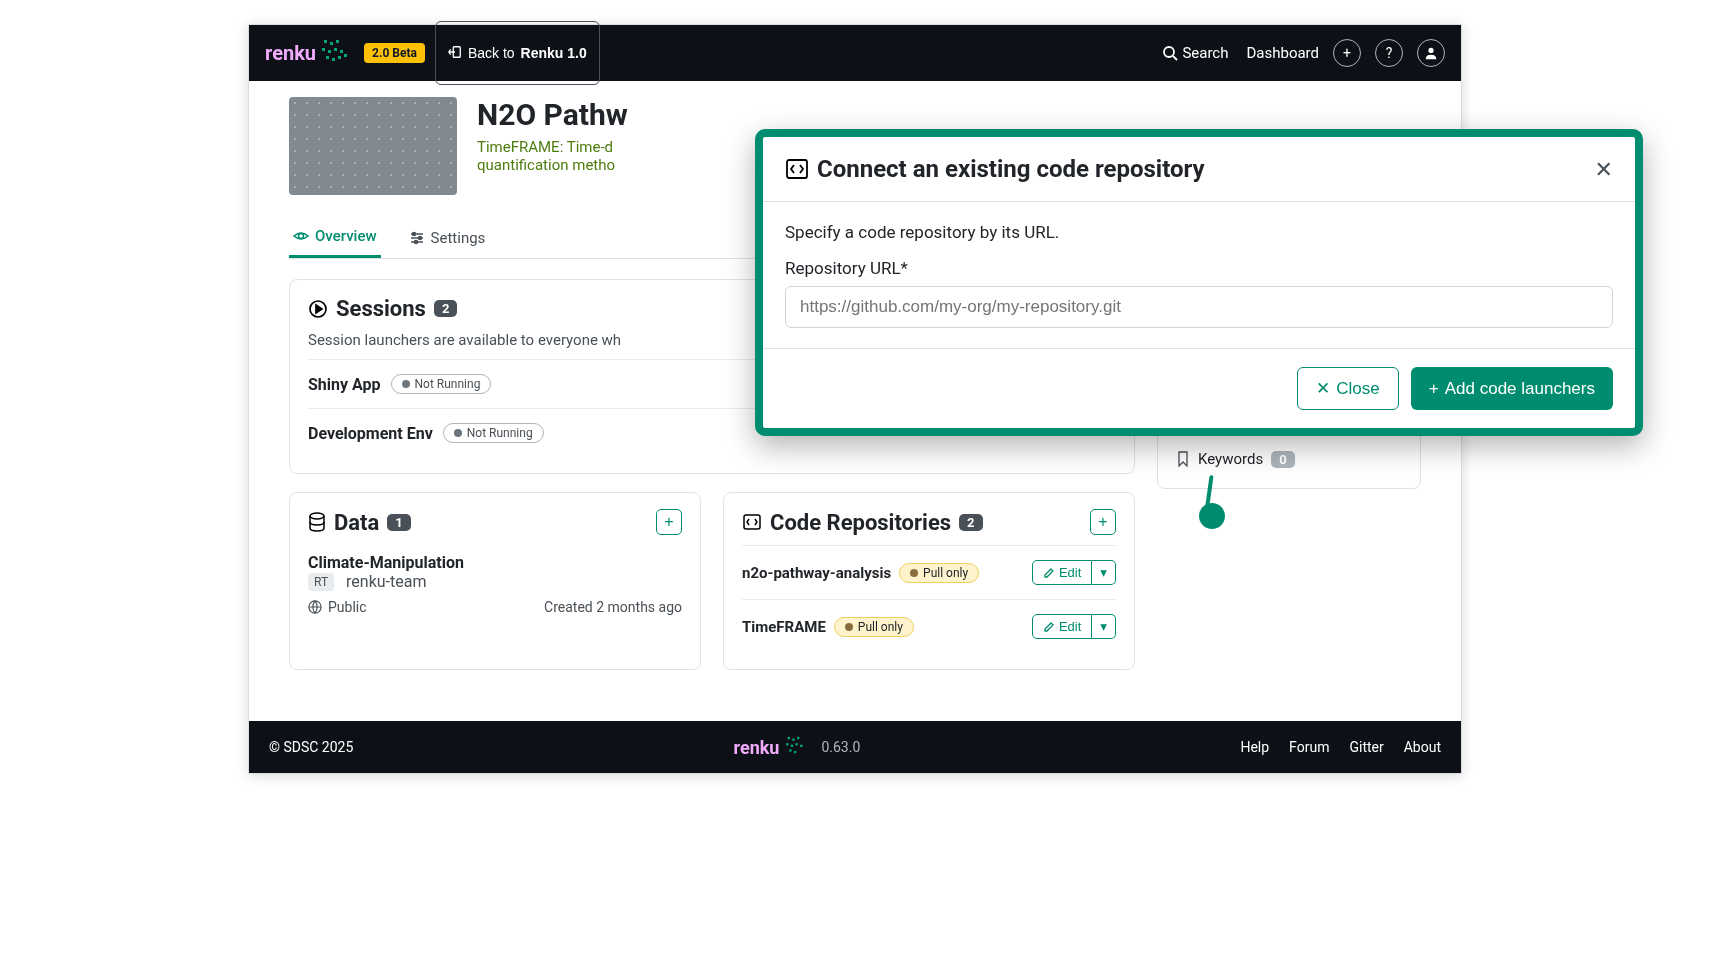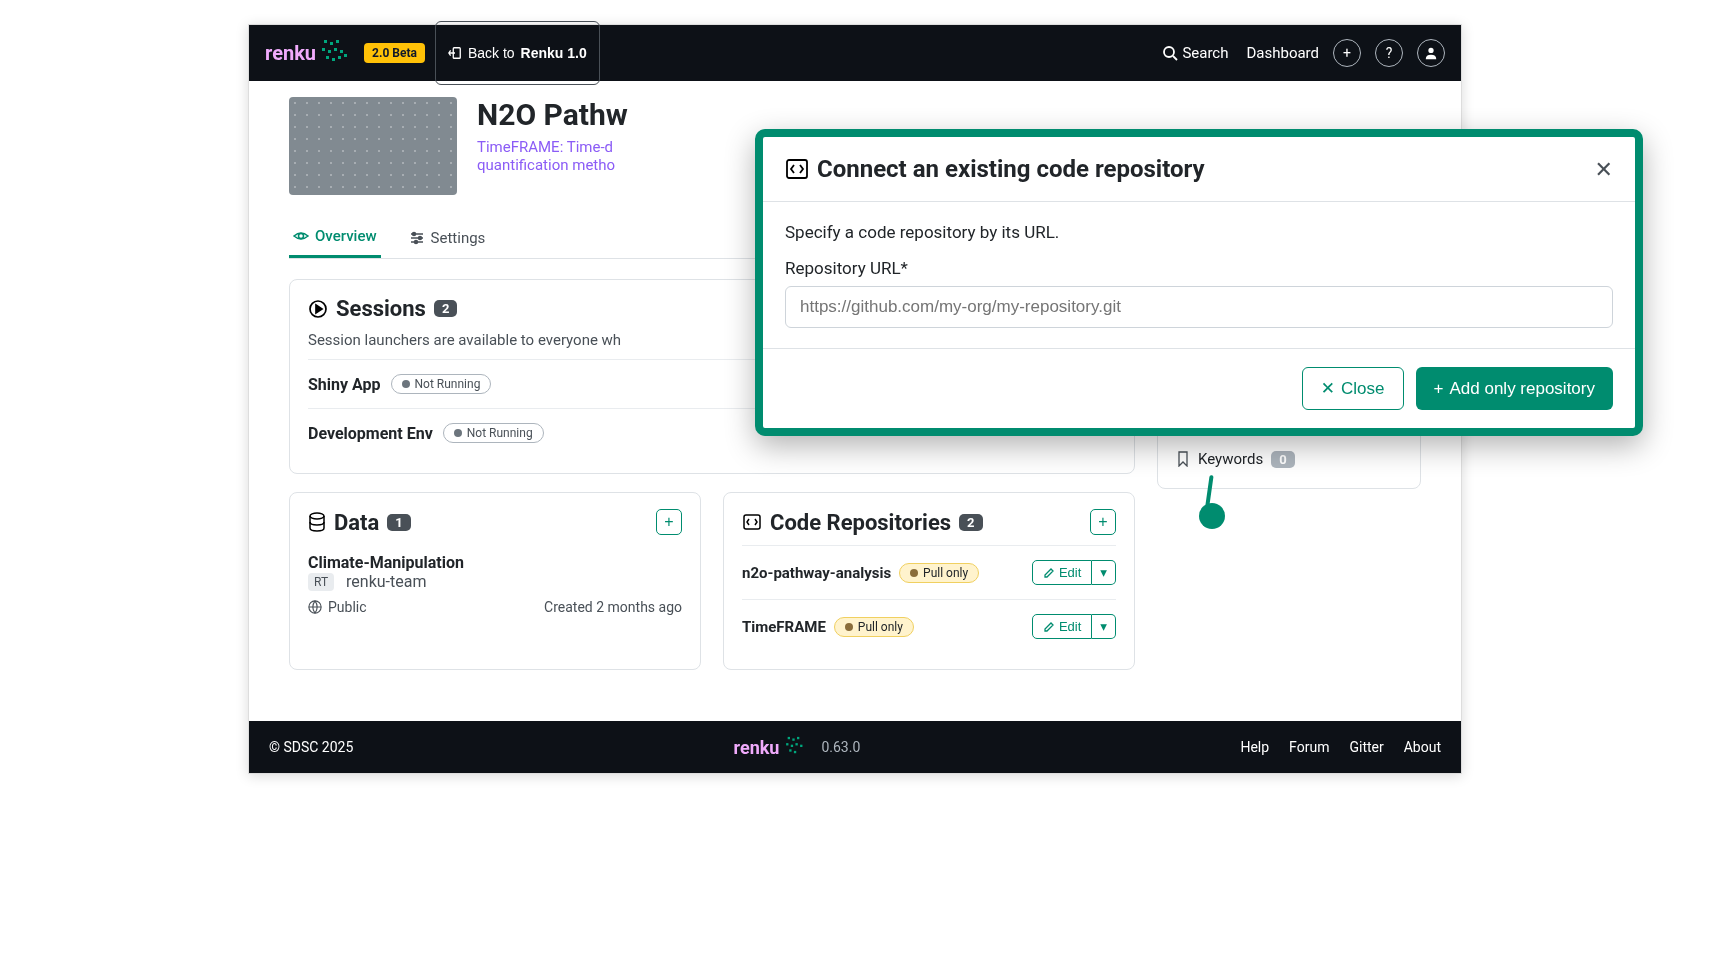--- a/index.html
+++ b/index.html
@@ -3,30 +3,30 @@
 <meta charset="utf-8">
 <style>
 * { box-sizing: border-box; margin: 0; padding: 0; }
 body { font-family: -apple-system, BlinkMacSystemFont, 'Segoe UI', Roboto, sans-serif; background: #fff; color: #212529; }
 .app-window { width: 1214px; margin: 24px auto; border: 1px solid #ddd; box-shadow: 0 2px 12px rgba(0,0,0,0.15); }
 .topbar { background: #0d1117; color: #fff; height: 56px; display: flex; align-items: center; padding: 0 16px; }
 .logo { display: flex; align-items: center; margin-right: 10px; }
 .logo-text { font-weight: bold; font-size: 20px; color: #f0abfc; }
 .logo-icon { color: #00a67d; font-size: 24px; margin-left:2px; }
 .beta-badge { background: #ffc107; color: #0f172a; font-size: 12px; font-weight: bold; padding: 3px 8px; border-radius: 4px; margin-right: 10px; }
-.back-btn { background: transparent; border: 1px solid #495057; color: #fff; padding: 23px 12px; border-radius: 6px; font-size: 14px; display: flex; align-items: center; gap: 6px; cursor: pointer; }
+.back-btn { background: transparent; border: 1px solid #495057; color: #fff; padding: 23px 12px; border-radius: 6px; font-size: 14px; display: flex; align-items: flex-start; gap: 6px; cursor: pointer; }
 .back-btn b { font-weight: bold; }
 .topbar-spacer { flex: 1; }
 .topbar-link { color: #fff; text-decoration: none; margin-left: 18px; font-size: 15px; display: flex; align-items: center; gap: 4px; cursor: pointer; }
 .topbar-icon-btn { width: 28px; height: 28px; border: 1.5px solid #adb5bd; border-radius: 50%; display: flex; align-items: center; justify-content: center; margin-left: 14px; color: #fff; cursor: pointer; font-size: 14px; }
 .content { background: #fff; padding: 0 40px 40px 40px; min-height: 640px; }
 .project-header { display: flex; gap: 20px; padding-top: 16px; }
 .project-thumb { width: 168px; height: 98px; background: #818a91; border-radius: 4px; position: relative; overflow: hidden; }
 .project-title { font-size: 30px; font-weight: bold; margin-bottom: 6px; }
-.project-desc { font-size: 15px; color: #8b5cf6; }
+.project-desc { font-size: 15px; color: #4d7c0f; }
 .tabs { display: flex; gap: 24px; border-bottom: 1px solid #dee2e6; margin-top: 22px; }
 .tab { padding: 10px 4px; cursor: pointer; display: flex; align-items: center; gap: 6px; font-size: 15px; color: #495057; }
 .tab.active { color: #008c6f; border-bottom: 3px solid #008c6f; font-weight: 500; }
 .main-grid { display: flex; gap: 22px; margin-top: 20px; }
 .main-left { flex: 1; display: flex; flex-direction: column; gap: 18px; }
 .main-right { width: 264px; }
 .card { border: 1px solid #dee2e6; border-radius: 8px; padding: 16px 18px; background: #fff; }
 .card-header { display: flex; align-items: center; justify-content: space-between; margin-bottom: 10px; }
 .card-title { font-size: 22px; font-weight: bold; display: flex; align-items: center; gap: 8px; }
 .count-badge { background: #495057; color: #fff; font-size: 13px; font-weight: bold; padding: 1px 8px; border-radius: 5px; }
@@ -403,19 +403,19 @@
       <label data-name="repo-url-label">Repository URL*</label>
       <input class="modal-input" type="text" data-name="repo-url-input" placeholder="https://github.com/my-org/my-repository.git" style="">
     </div>
     <div class="modal-footer">
       <button class="btn-outline" data-name="close-button">
         <span data-name="close-icon">✕</span>
         <span>Close</span>
       </button>
       <button class="btn-primary" data-name="add-repo-submit-button">
         <span data-name="plus-icon">+</span>
-        <span>Add only repository</span>
+        <span>Add code launchers</span>
       </button>
     </div>
   </div>
   <div class="pointer-line" data-name="callout-line"></div>
   <div class="pointer-dot" data-name="callout-dot"></div>
 </div>
 
 </body></html>

